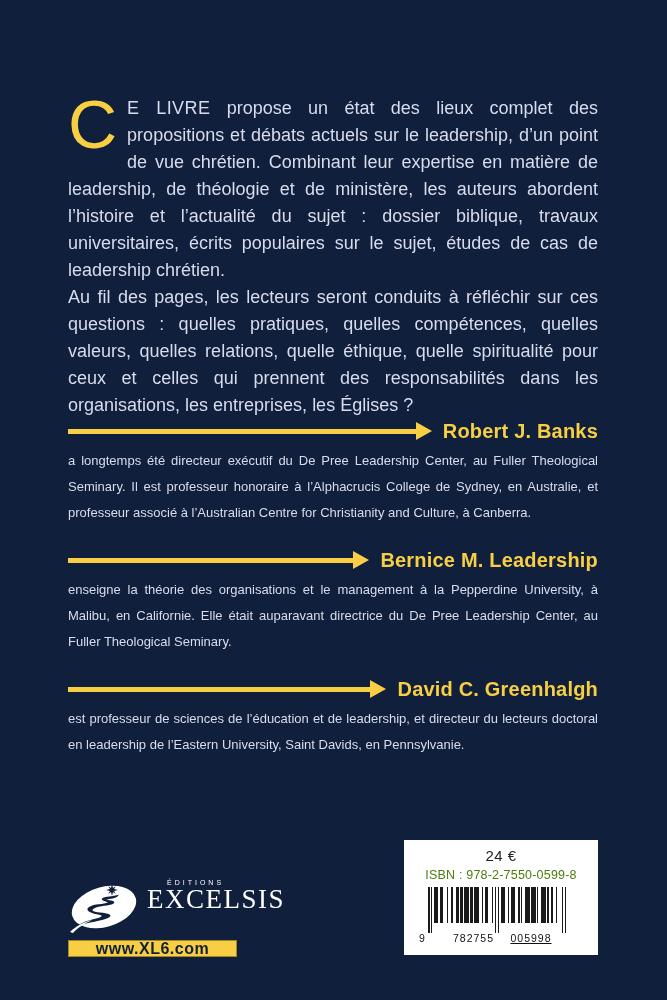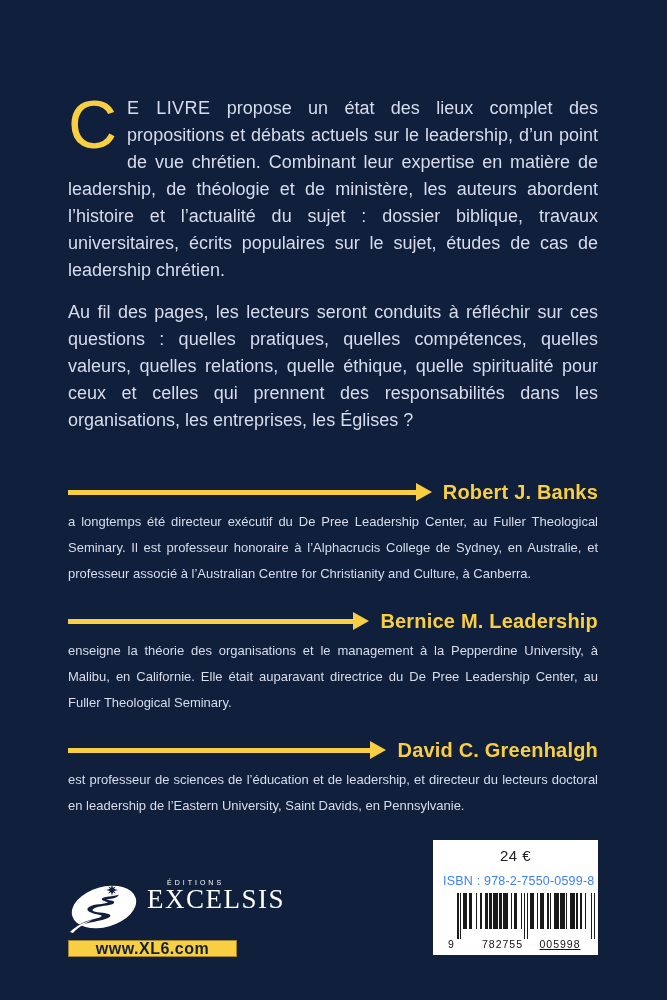--- a/index.html
+++ b/index.html
@@ -31,23 +31,23 @@
     float:left;
     font-size:68px;line-height:52px;
     color:var(--accent);
     font-weight:400;
     margin:3px 10px 0 0;
   }
   .leadin{
     font-size:18px;
     letter-spacing:.4px;
   }
-  .p2{margin-top:15px;}
-  
-  .authors{margin-top:46px;}
+  .p2{}
+  
+  .authors{}
   .author-block + .author-block{margin-top:22px;}
   .author-header{
     display:flex;align-items:center;gap:11px;
     height:24px;
   }
   .arrow{flex:1;display:flex;align-items:center;}
   .arrow-line{flex:1;height:5px;background:var(--accent);}
   .arrow-head{
     width:0;height:0;
     border-left:16px solid var(--accent);
@@ -86,28 +86,28 @@
     background:var(--accent);
     border:1px solid rgba(0,0,0,.35);
     display:flex;align-items:center;justify-content:center;
     font-weight:bold;font-size:16px;
     color:var(--web-text);
     letter-spacing:.5px;
   }
   
   .barcode-box{
     position:absolute;right:69px;bottom:45px;
-    width:165px;height:115px;
+    width:194px;height:115px;
     background:var(--box-bg);
     color:var(--box-text);
     padding:7px 10px 0 10px;
     text-align:center;
   }
   .price{font-size:15px;color:#222;letter-spacing:.5px;}
-  .isbn{font-size:12.5px;color:#3b82f6;margin-top:10px;letter-spacing:.2px;white-space:nowrap;}
+  .isbn{font-size:12.5px;color:#4d7c0f;margin-top:4px;letter-spacing:.2px;white-space:nowrap;}
   .barcode{
     position:relative;
     width:138px;height:58px;
     margin:5px auto 0 14px;
   }
   .barcode svg{display:block;}
   .barcode .digit{
     position:absolute;bottom:1px;
     font-size:10.5px;color:#111;letter-spacing:1px;
   }

